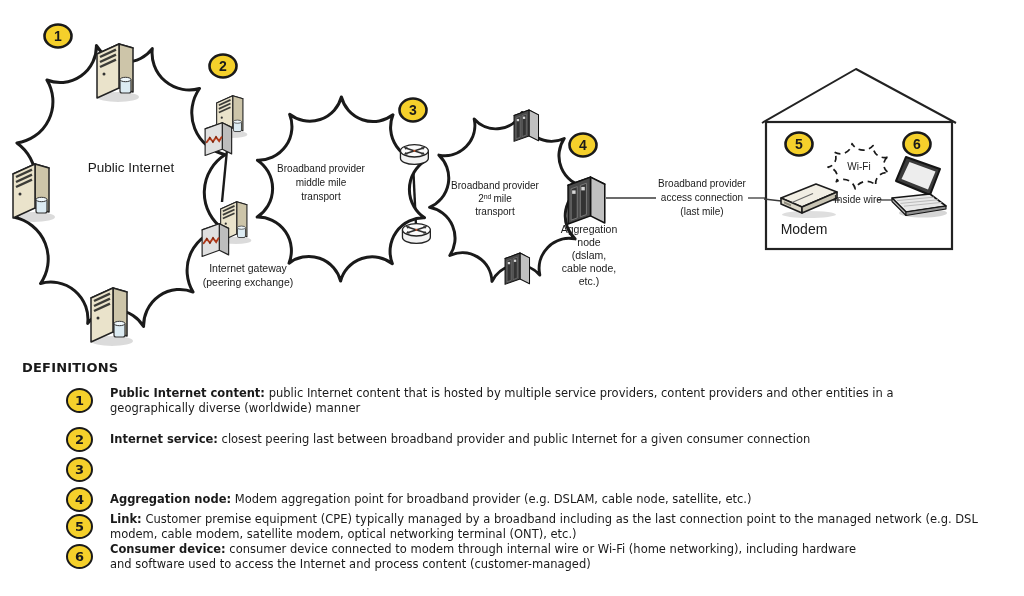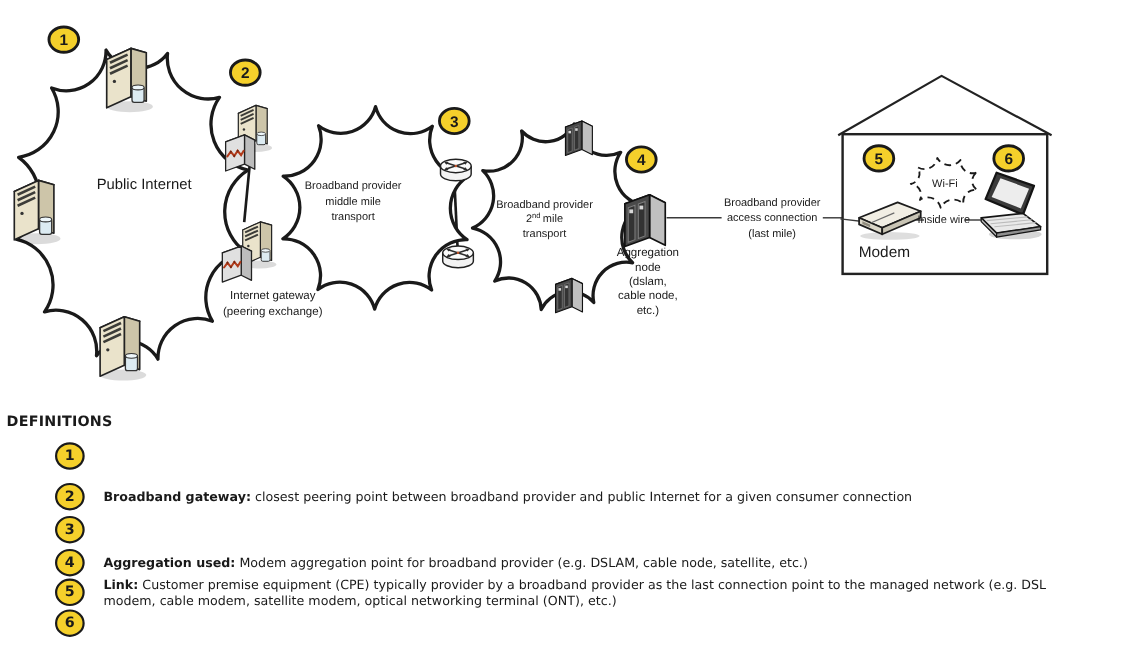--- a/index.html
+++ b/index.html
@@ -8,21 +8,21 @@
     width:1024px; height:596px; position:relative; overflow:hidden;
     font-family:"DejaVu Sans", sans-serif; color:#1a1a1a;
   }
   .stage { position:absolute; left:0; top:0; }
   svg text { font-family:"Liberation Sans", sans-serif; fill:#1a1a1a; }
   .cloud { fill:#ffffff; stroke:#1a1a1a; stroke-width:3; stroke-linejoin:round; }
   .wifi-cloud { fill:#ffffff; stroke:#1a1a1a; stroke-width:1.7; stroke-dasharray:6 4.5; stroke-linejoin:round; }
   .connector { stroke:#1a1a1a; fill:none; }
   .thinline { stroke:#3a3a3a; stroke-width:1.3; fill:none; }
 
-  .defs-block { position:absolute; left:6px; top:360px; width:995px;margin-top:16px; }
+  .defs-block { position:absolute; left:22px; top:360px; width:995px; }
   .defs-header { font-size:13px; font-weight:bold; letter-spacing:.2px; margin-bottom:11px; }
   .def-row { display:flex; align-items:center; margin-left:44px; }
   .def-badge {
     flex:0 0 27px; width:27px; height:25px; border-radius:50%;
     background:#F5D02B; border:2.6px solid #1a1a1a;
     display:flex; align-items:center; justify-content:center;
     font-size:13px; font-weight:bold; line-height:1;
   }
   .def-text { margin-left:17px; font-size:11.5px; line-height:14.5px; }
   .def-text b { font-weight:bold; }
@@ -180,37 +180,39 @@
     <ellipse cx="917" cy="144" rx="13.5" ry="11.5" fill="#F5D02B" stroke="#1a1a1a" stroke-width="2.6"></ellipse>
     <text x="917" y="149" font-size="14" font-weight="bold" text-anchor="middle">6</text>
   </g>
 </svg>
 
 <div class="defs-block">
   <div class="defs-header">DEFINITIONS</div>
 
   <div class="def-row mb12">
     <span class="def-badge">1</span>
+    <div class="def-text w820"><b>Public Internet content:</b> <span>public Internet content that is hosted by multiple service providers, content providers and other entities in a geographically diverse (worldwide) manner</span></div>
   </div>
 
   <div class="def-row mb5">
     <span class="def-badge">2</span>
-    <div class="def-text w900"><b>Broadband gateway:</b> <span>closest peering point between broadband provider and public Internet for a given consumer connection</span></div>
+    <div class="def-text w900"><b>Internet service:</b> <span>closest peering last between broadband provider and public Internet for a given consumer connection</span></div>
   </div>
 
   <div class="def-row mb5b">
     <span class="def-badge">3</span>
   </div>
 
   <div class="def-row mb0">
     <span class="def-badge">4</span>
-    <div class="def-text w900"><b>Aggregation used:</b> <span>Modem aggregation point for broadband provider (e.g. DSLAM, cable node, satellite, etc.)</span></div>
+    <div class="def-text w900"><b>Aggregation node:</b> <span>Modem aggregation point for broadband provider (e.g. DSLAM, cable node, satellite, etc.)</span></div>
   </div>
 
   <div class="def-row mb1">
     <span class="def-badge">5</span>
-    <div class="def-text w890"><b>Link:</b> <span>Customer premise equipment (CPE) typically provider by a broadband provider as the last connection point to the managed network (e.g. DSL modem, cable modem, satellite modem, optical networking terminal (ONT), etc.)</span></div>
+    <div class="def-text w890"><b>Link:</b> <span>Customer premise equipment (CPE) typically managed by a broadband including as the last connection point to the managed network (e.g. DSL modem, cable modem, satellite modem, optical networking terminal (ONT), etc.)</span></div>
   </div>
 
   <div class="def-row">
     <span class="def-badge">6</span>
+    <div class="def-text w770"><b>Consumer device:</b> <span>consumer device connected to modem through internal wire or Wi-Fi (home networking), including hardware and software used to access the Internet and process content (customer-managed)</span></div>
   </div>
 </div>
 
 </body></html>

